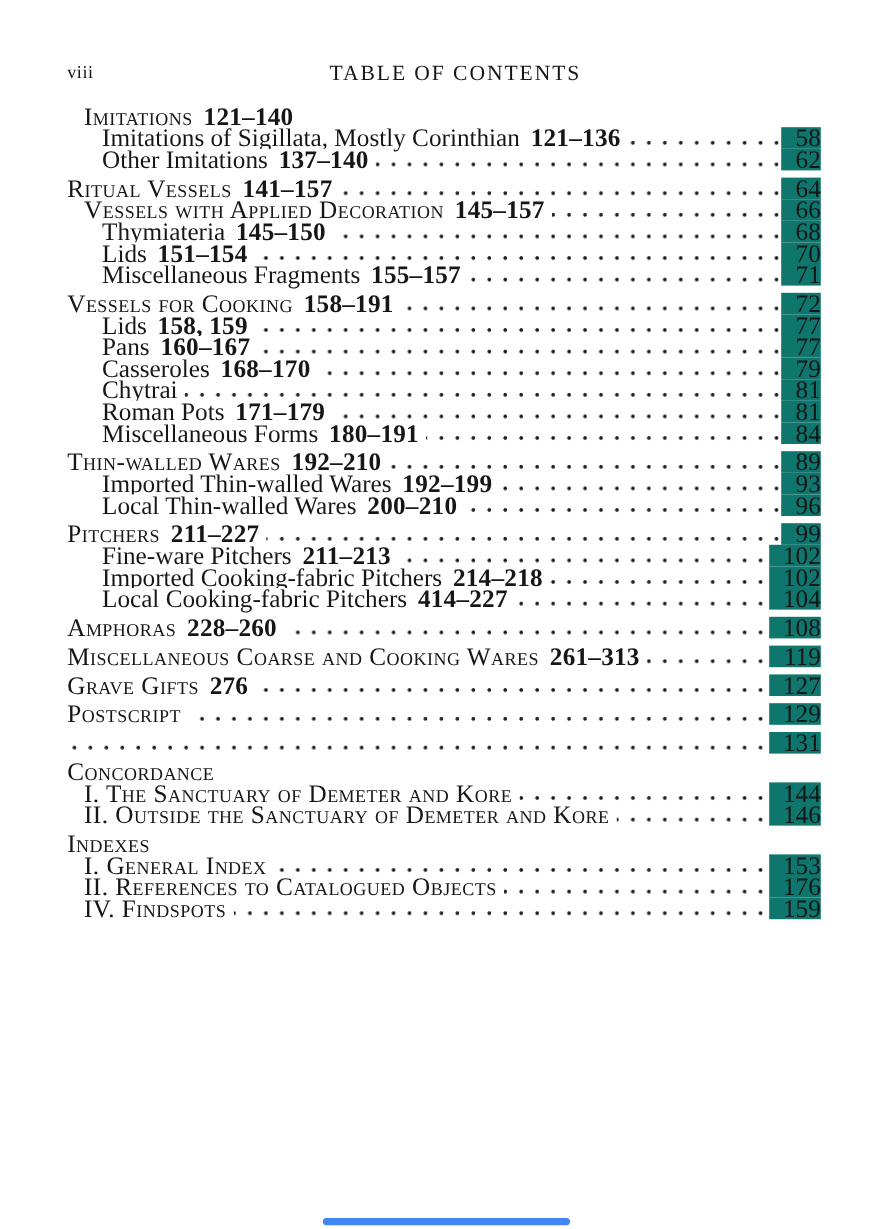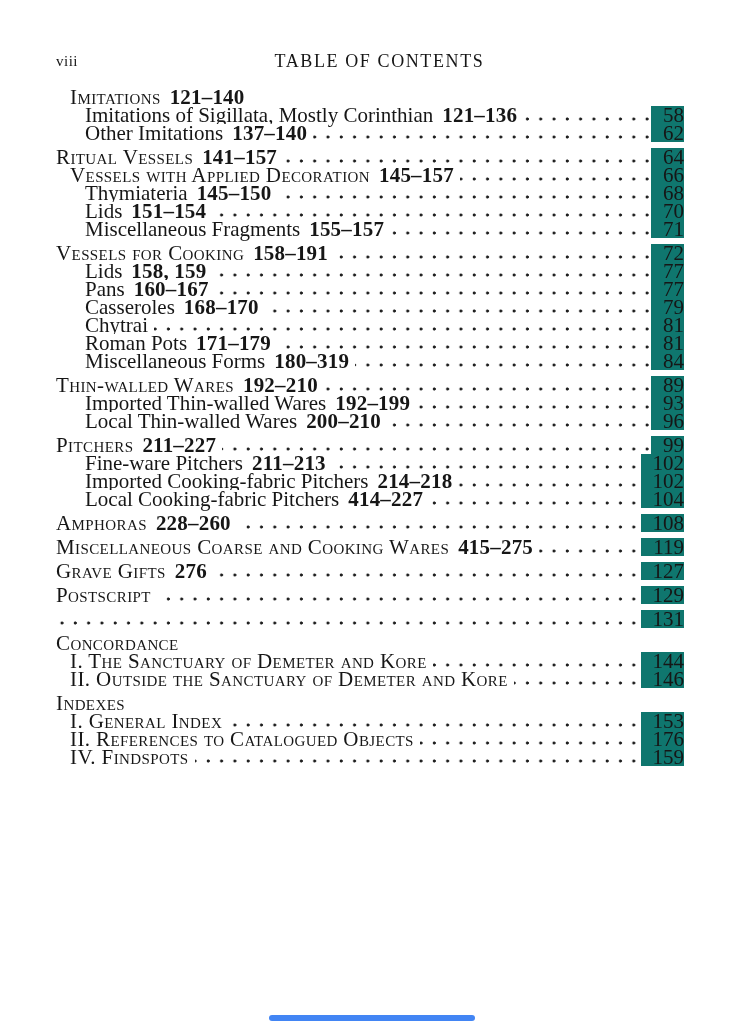--- a/index.html
+++ b/index.html
@@ -139,21 +139,21 @@
     <span class="txt"><span class="label">Chytrai</span></span>
     <span class="pg">81</span>
   </div>
         <div class="row lv3">
     <div class="leader"></div>
     <span class="txt"><span class="label">Roman Pots</span><span class="range">171–179</span></span>
     <span class="pg">81</span>
   </div>
         <div class="row lv3">
     <div class="leader"></div>
-    <span class="txt"><span class="label">Miscellaneous Forms</span><span class="range">180–319</span></span>
+    <span class="txt"><span class="label">Miscellaneous Forms</span><span class="range">180–191</span></span>
     <span class="pg">84</span>
   </div>
       </div>
       <div class="group">
         <div class="row lv1 sc">
     <div class="leader"></div>
     <span class="txt"><span class="label">Thin-walled Wares</span><span class="range">192–210</span></span>
     <span class="pg">89</span>
   </div>
         <div class="row lv3">
@@ -192,21 +192,21 @@
       <div class="group">
         <div class="row lv1 sc">
     <div class="leader"></div>
     <span class="txt"><span class="label">Amphoras</span><span class="range">228–260</span></span>
     <span class="pg">108</span>
   </div>
       </div>
       <div class="group">
         <div class="row lv1 sc">
     <div class="leader"></div>
-    <span class="txt"><span class="label">Miscellaneous Coarse and Cooking Wares</span><span class="range">415–275</span></span>
+    <span class="txt"><span class="label">Miscellaneous Coarse and Cooking Wares</span><span class="range">261–313</span></span>
     <span class="pg">119</span>
   </div>
       </div>
       <div class="group">
         <div class="row lv1 sc">
     <div class="leader"></div>
     <span class="txt"><span class="label">Grave Gifts</span><span class="range">276</span></span>
     <span class="pg">127</span>
   </div>
       </div>

